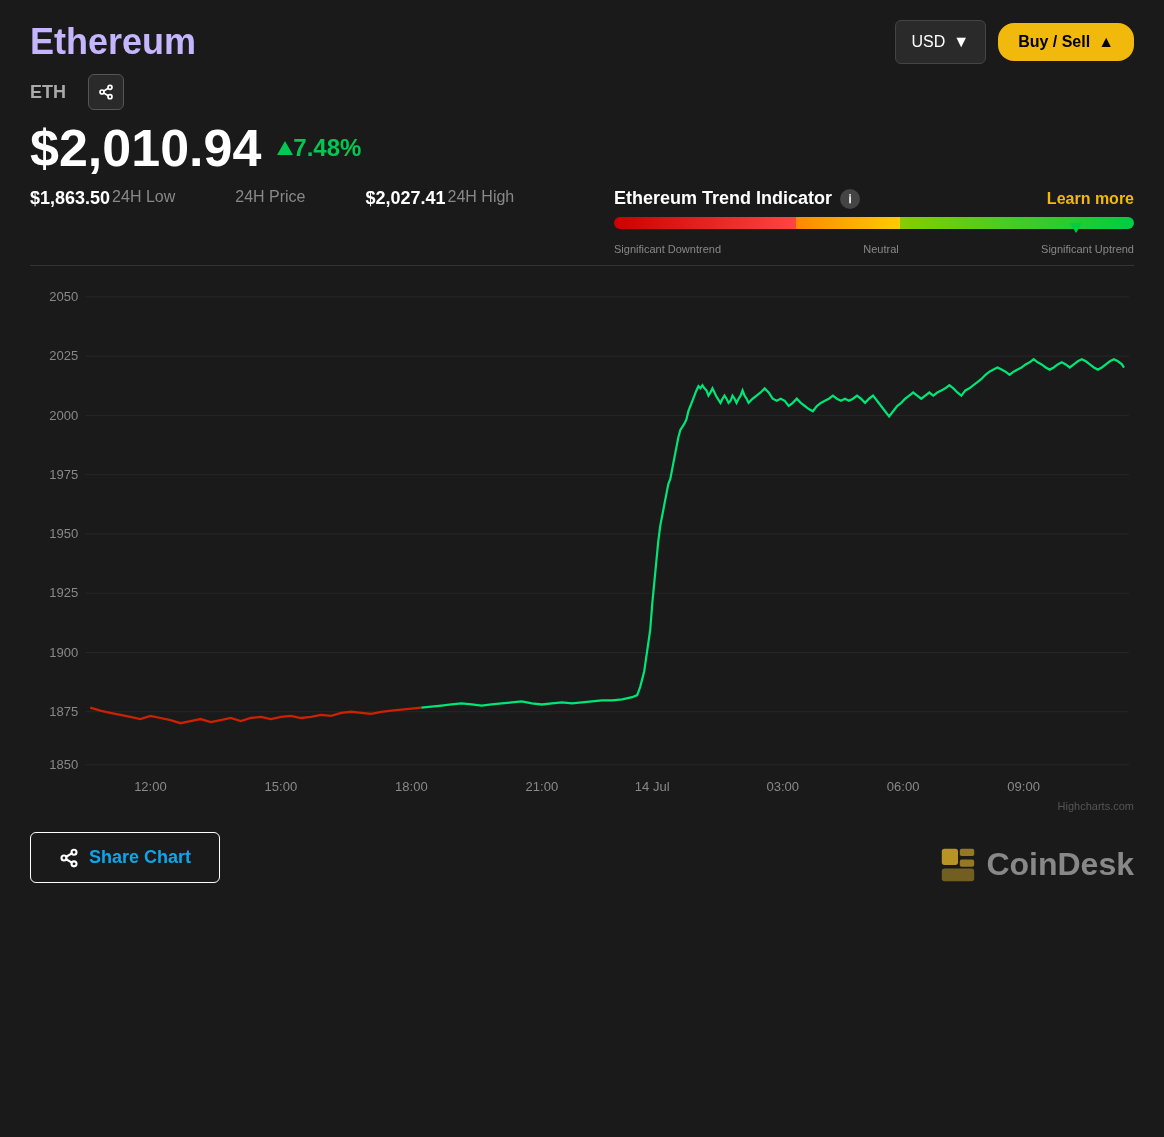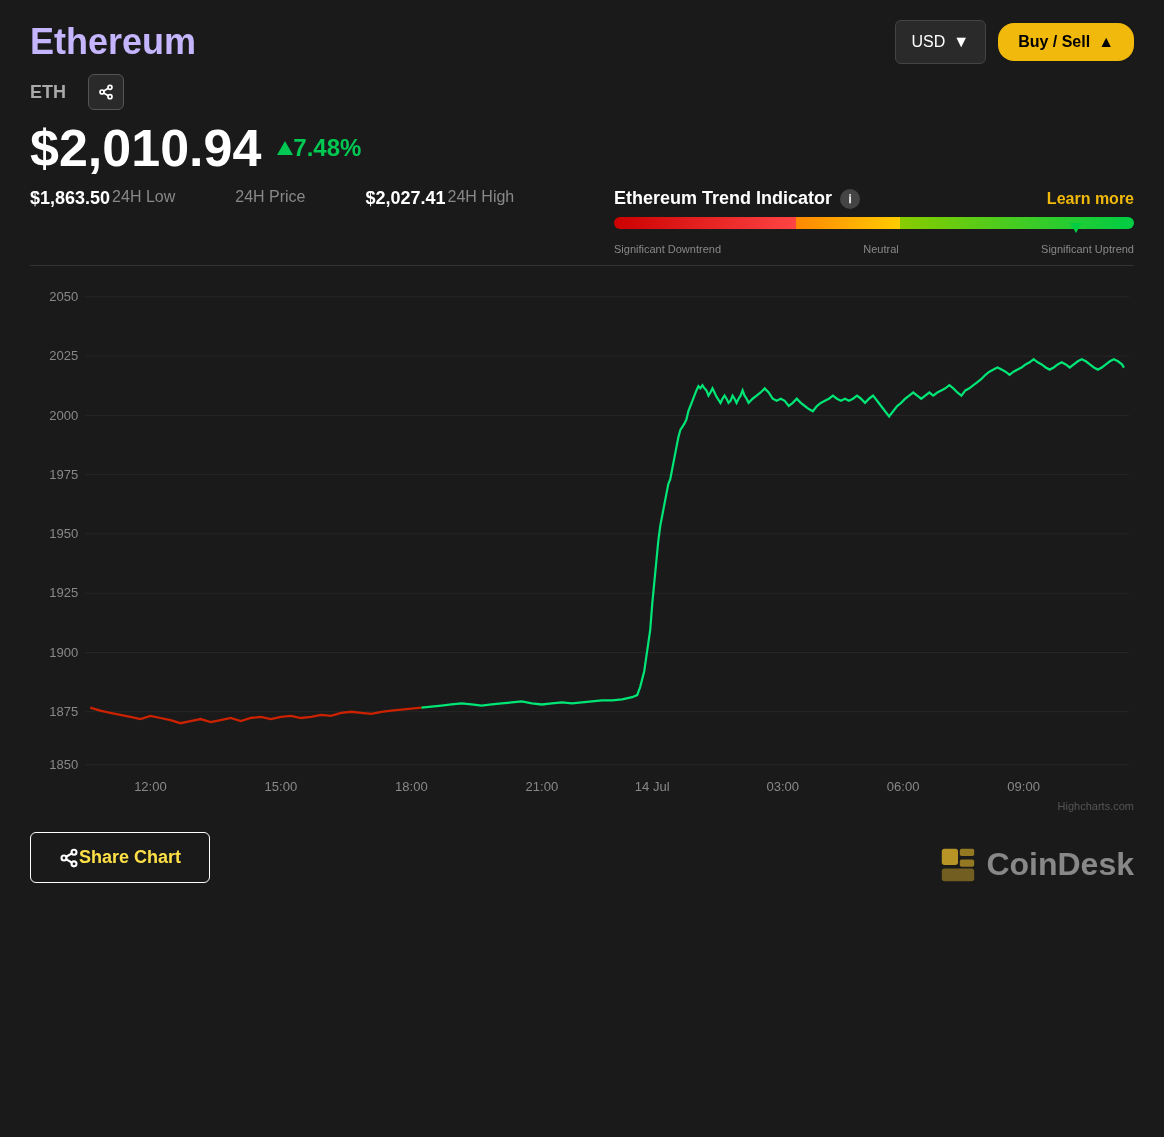--- a/index.html
+++ b/index.html
@@ -223,29 +223,29 @@
     .bottom-section {
       display: flex;
       justify-content: space-between;
       align-items: flex-end;
       margin-top: 20px;
       padding: 0 0 10px;
     }
     .share-chart-btn {
       background: transparent;
       border: 1.5px solid #fff;
-      color: #fde047;
+      color: #0ea5e9;
       padding: 14px 28px;
       border-radius: 6px;
       font-size: 18px;
       font-weight: 600;
       cursor: pointer;
       display: flex;
       align-items: center;
-      gap: 0;
+      gap: 10px;
     }
     .coindesk-logo {
       display: flex;
       align-items: center;
       gap: 10px;
       font-size: 32px;
       font-weight: 700;
       color: #888;
     }
     .combined-row {

